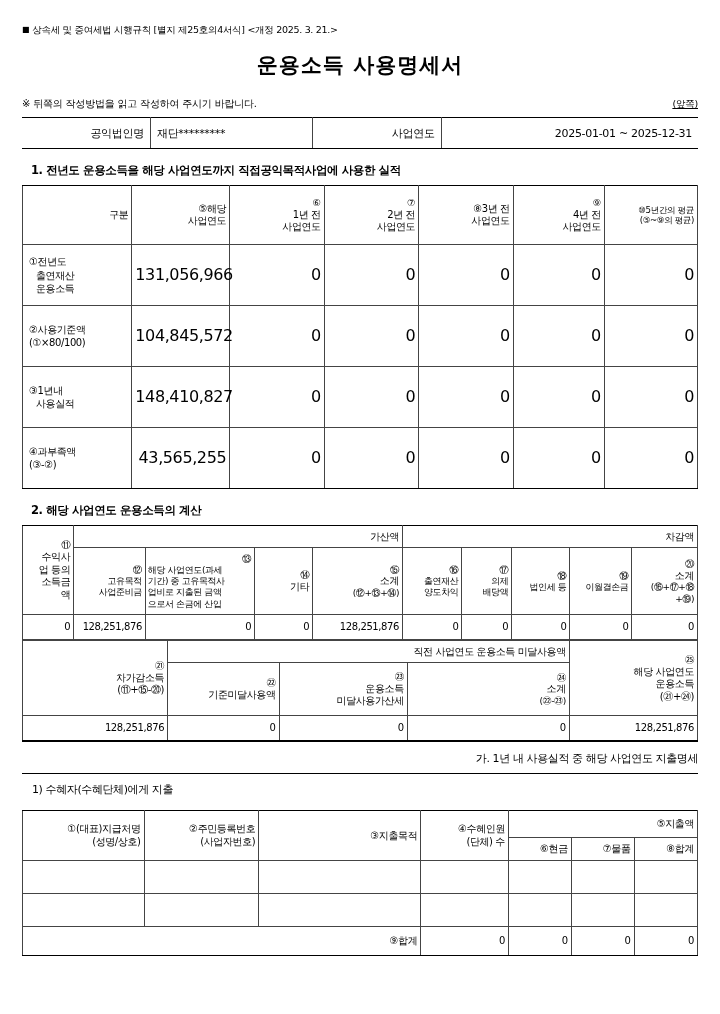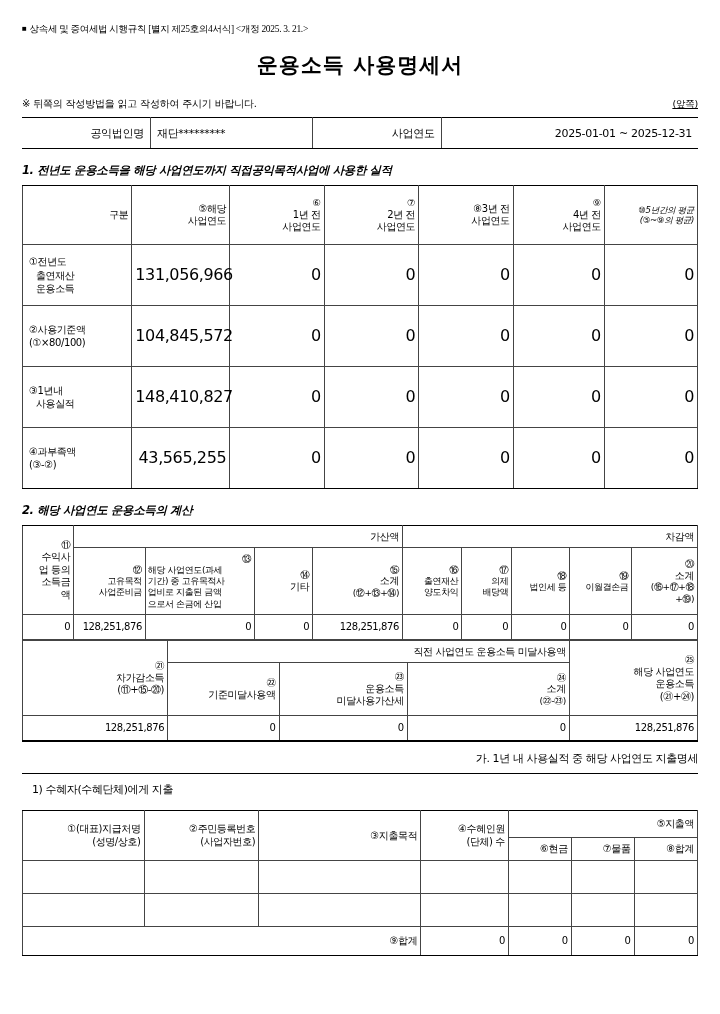--- a/index.html
+++ b/index.html
@@ -22,21 +22,20 @@
     padding: 24px 22px 0 22px;
     position: relative;
   }
 
   
   .form-code {
     font-size: 9.5px;
     letter-spacing: -0.3px;
     line-height: 1.2;
     white-space: nowrap;
-    font-family: Liberation Serif, serif;
   }
   .form-code .sq {
     font-size: 8px;
     vertical-align: 1px;
     margin-right: 3px;
   }
   .doc-title {
     text-align: center;
     font-size: 21px;
     font-weight: bold;
@@ -100,22 +99,21 @@
     letter-spacing: -0.3px;
   }
   table.info td:first-child { border-left: none; }
   table.info td:last-child { border-right: none; }
 
   
   .sec-title {
     font-size: 11.5px;
     font-weight: bold;
     letter-spacing: -0.4px;
-    margin: 14px 0 7px 0;
-    font-style: italic;
+    margin: 14px 0 7px 9px;
   }
   .sub-title {
     font-size: 11px;
     letter-spacing: -0.4px;
     margin: 9px 0 7px 0;
     text-align: right;
   }
   .sub-sub-title {
     font-size: 11px;
     letter-spacing: -0.4px;
@@ -141,21 +139,21 @@
   table.tbl2b .grp td { height: 17px; font-size: 10px; }
   table.tbl2b .hdr td { height: 48px; }
   table.tbl2b .vals td { height: 20px; font-size: 10px; }
 
   
   table.tbl3 td { font-size: 10px; }
   table.tbl3 .hdr1 td { height: 22px; }
   table.tbl3 .hdr2 td { height: 18px; }
   table.tbl3 .empty td { height: 28px; }
   table.tbl3 .total td { height: 24px; }
-  .tiny { font-size: 8.6px; font-style: italic; }
+  .tiny { font-size: 8.6px; }
 </style>
 </head>
 <body>
 
 <div class="page">
 
   <div class="form-code">
     <span class="sq">■</span><span>상속세 및 증여세법 시행규칙 [별지 제25호의4서식] &lt;개정 2025. 3. 21.&gt;</span>
   </div>
 

